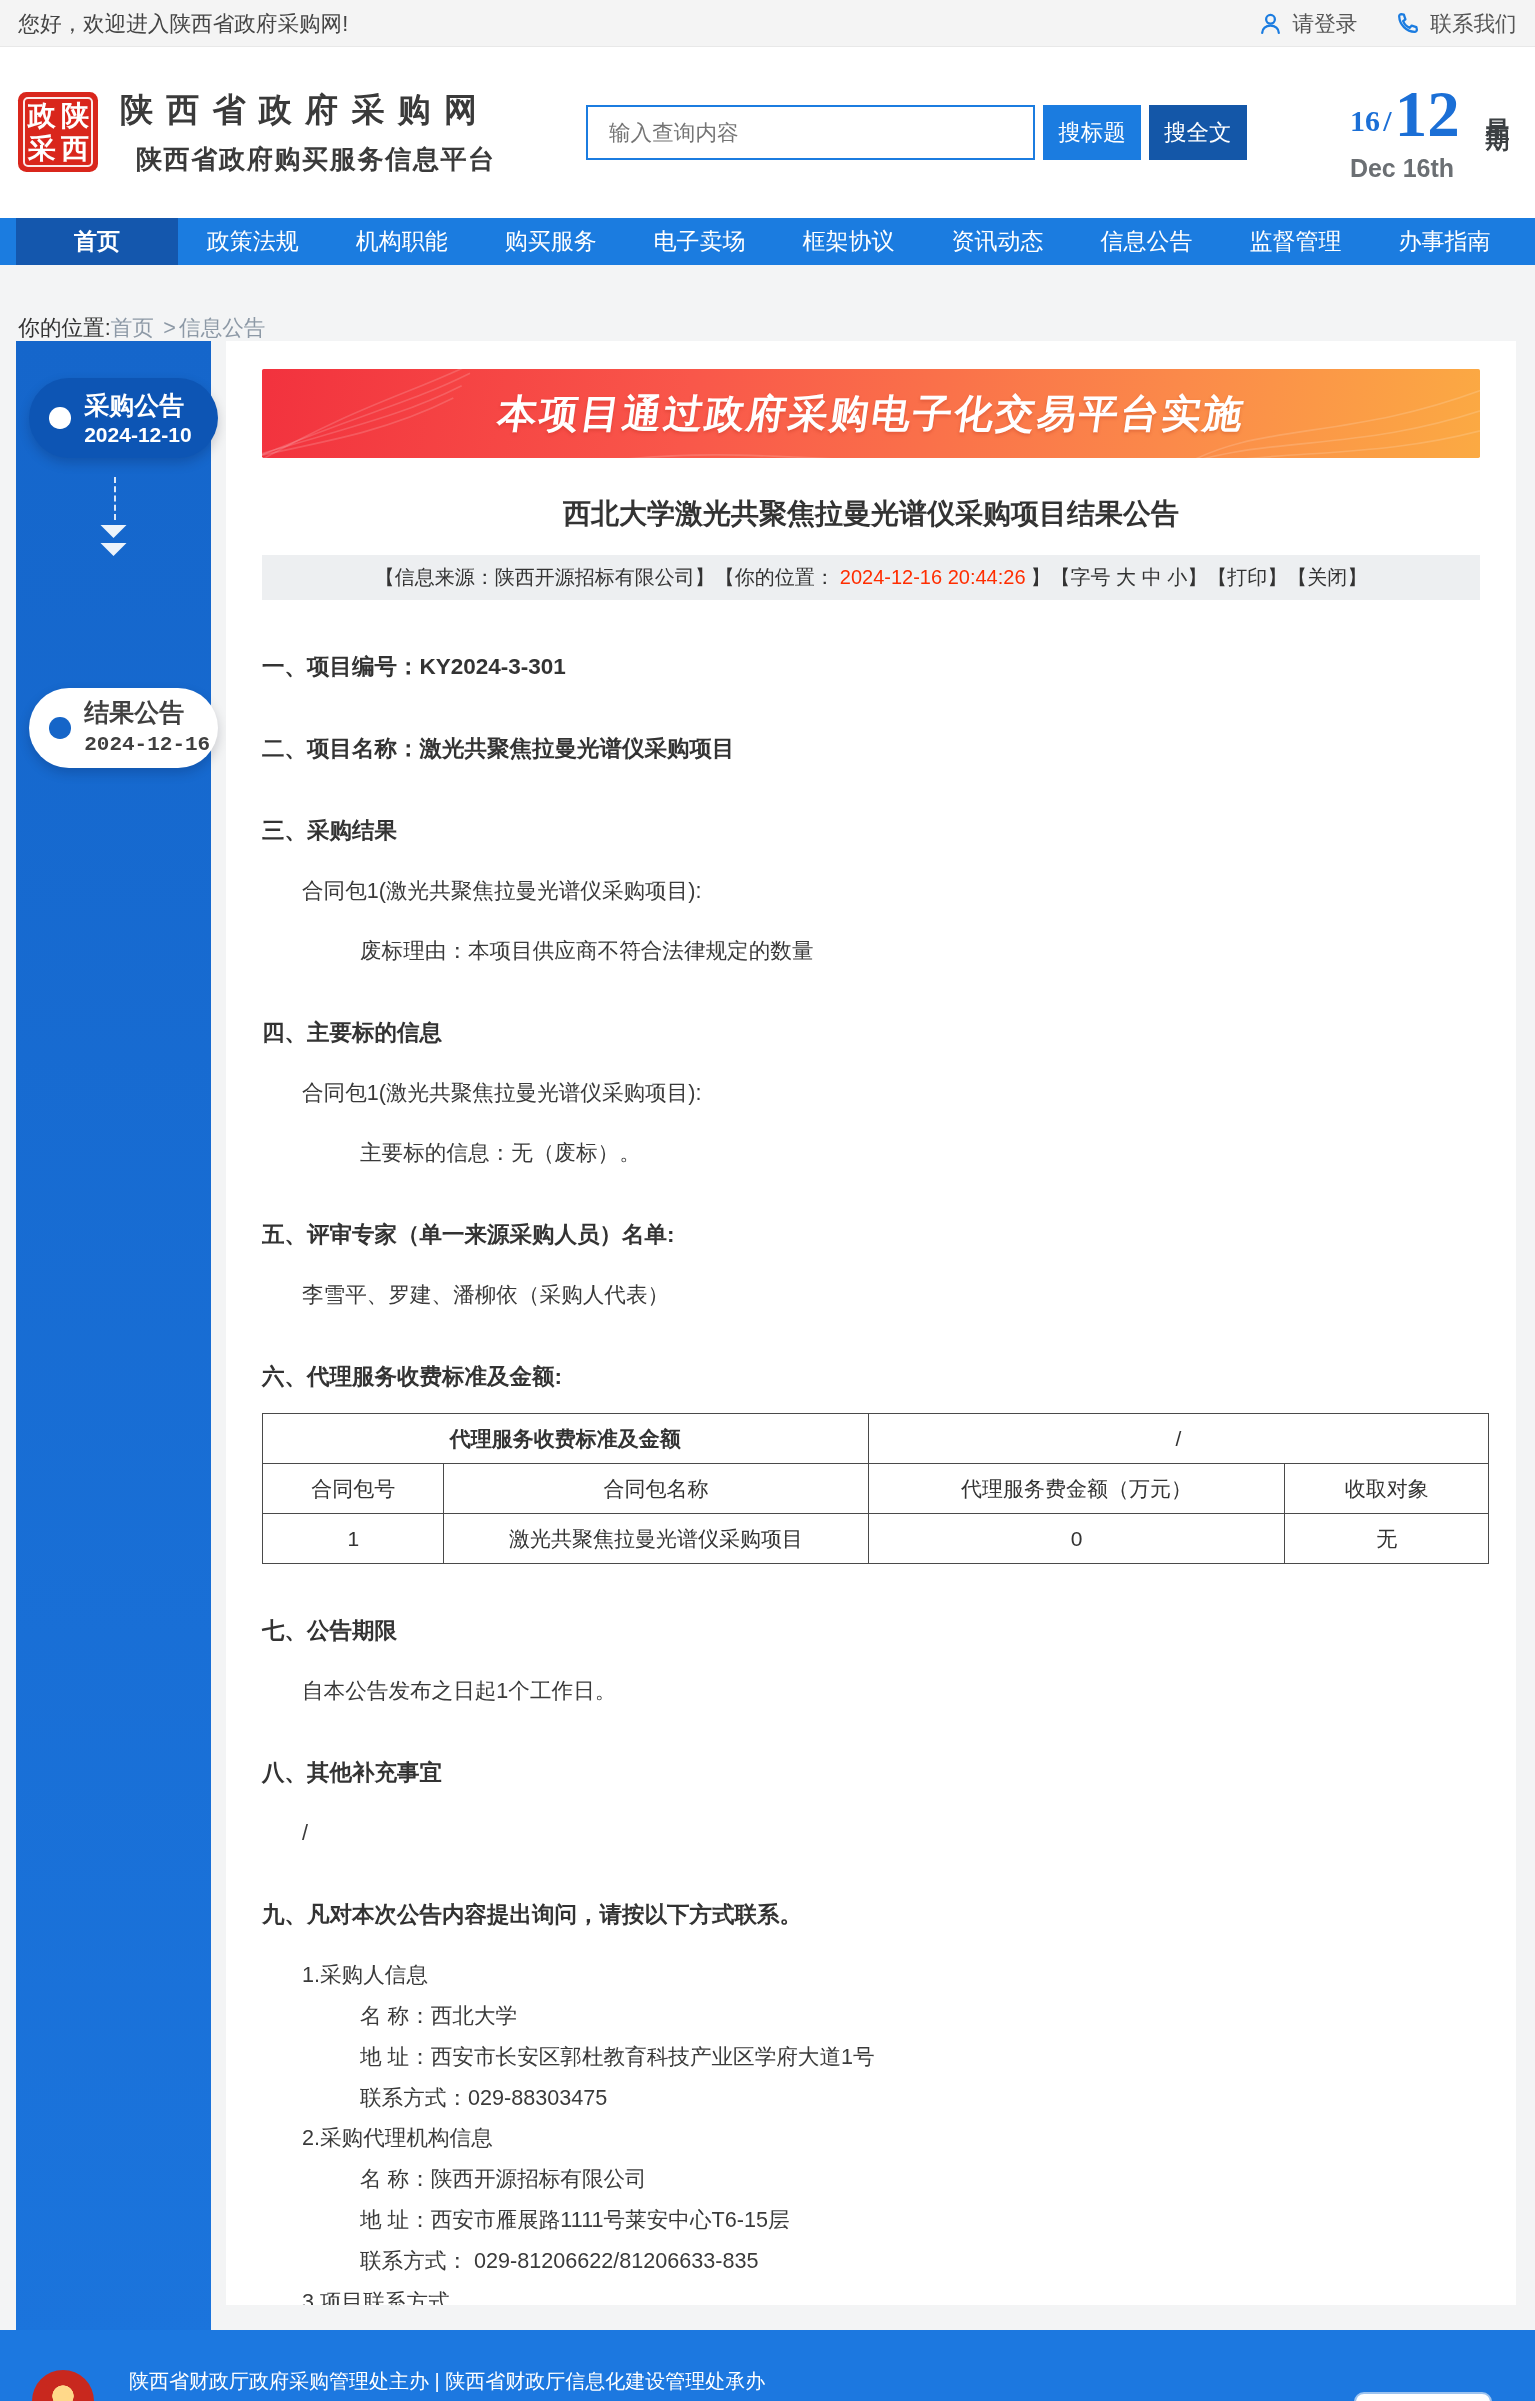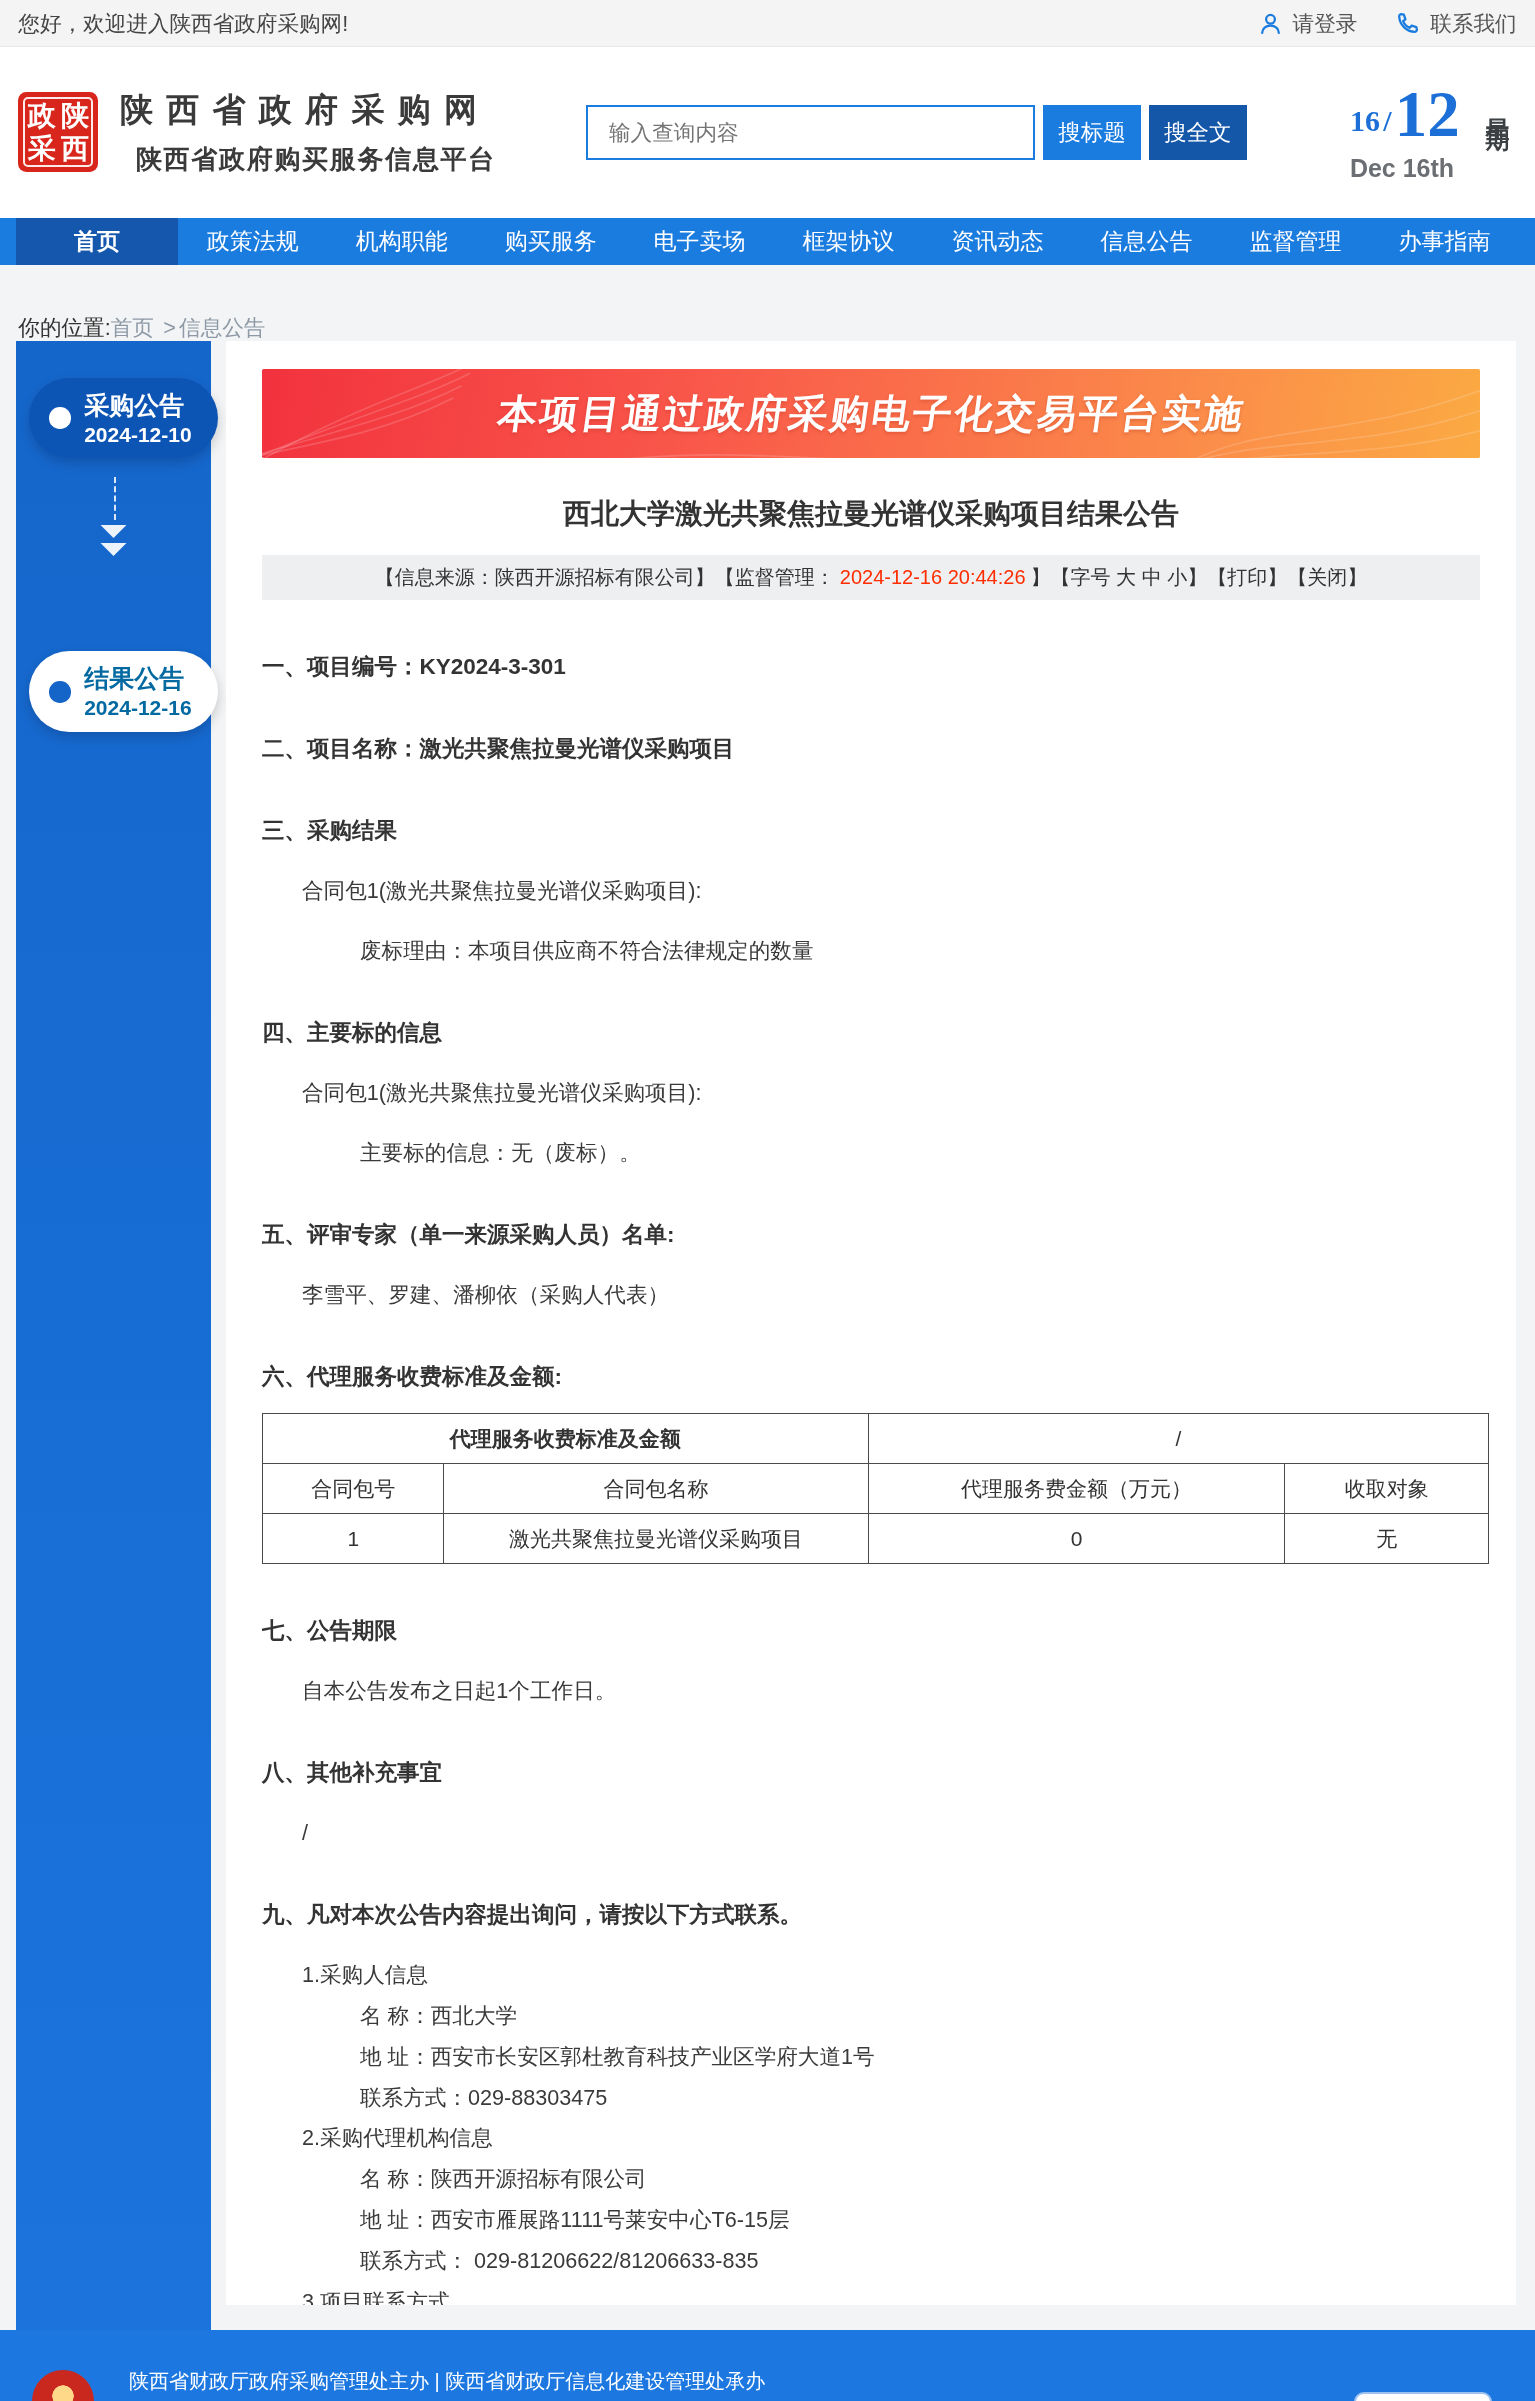--- a/index.html
+++ b/index.html
@@ -57,21 +57,21 @@
   .main { position:absolute; left:0; top:341px; width:1535px; }
   .sidebar { position:absolute; left:16px; top:0; width:195px; height:2005px;
     background:linear-gradient(180deg,#1566cb 0%,#1b74dc 100%); overflow:visible; }
   .pill { position:relative; margin:0 -6.7px 0 13.3px; border-radius:831px; padding:11.6px 0 11.6px 20px;
     display:flex; align-items:center; gap:13.3px; cursor:pointer; box-shadow:0 5px 11.6px rgba(0,0,30,.18); }
   .pill .dot { width:21.6px; height:21.6px; border-radius:50%; flex:none; }
   .pill .lbl { font-size:25px; font-weight:bold; line-height:30px; }
   .pill .dt  { font-size:21px; font-weight:bold; margin-top:3.3px; }
   .pill.step1 { margin-top:37px; background:#0d55b4; color:#fff; }
   .pill.step1 .dot { background:#fff; }
-  .pill.step2 { margin-top:78px; background:#fff; color:#0369a1; }
+  .pill.step2 { margin-top:115px; background:#fff; color:#404040;font-family:Liberation Mono, monospace; }
   .pill.step2 .dot { background:#1565c8; }
   .flow-arrow { height:100px; position:relative; margin-top:15px; }
   .flow-arrow .dash { position:absolute; left:50%; top:3.3px; height:43px; border-left:2.5px dashed rgba(255,255,255,.85); }
   .flow-arrow .tri { position:absolute; left:50%; transform:translateX(-52%);
     border-left:13.3px solid transparent; border-right:13.3px solid transparent; border-top:13.3px solid rgba(255,255,255,.92); }
   .flow-arrow .tri.t1 { top:52px; } .flow-arrow .tri.t2 { top:70px; }
   .content { position:absolute; left:226px; top:0; width:1290px; height:1964px;
     background:#fff; overflow:hidden; padding:0 36px; }
   
   .banner { margin-top:28px; height:89px; border-radius:1.7px; position:relative; overflow:hidden;
@@ -222,21 +222,21 @@
             <path d="M380 115 C 520 95, 620 105, 760 112"></path>
         </g>
       </svg>
       <div class="btxt">本项目通过政府采购电子化交易平台实施</div>
     </div>
 
     <div class="doc-title">西北大学激光共聚焦拉曼光谱仪采购项目结果公告</div>
 
     <div class="meta">
       <span>【信息来源：陕西开源招标有限公司】</span>
-      <span>【监督管理：</span>
+      <span>【你的位置：</span>
       <span class="time">2024-12-16 20:44:26</span>
       <span>  】</span>
       <span class="ctrl">【字号 大 中 小】</span>
       <span class="ctrl">【打印】</span>
       <span class="ctrl">【关闭】</span>
     </div>
 
     <div class="sec-h">一、项目编号：KY2024-3-301</div>
     <div class="sec-h">二、项目名称：激光共聚焦拉曼光谱仪采购项目</div>
     <div class="sec-h">三、采购结果</div>

